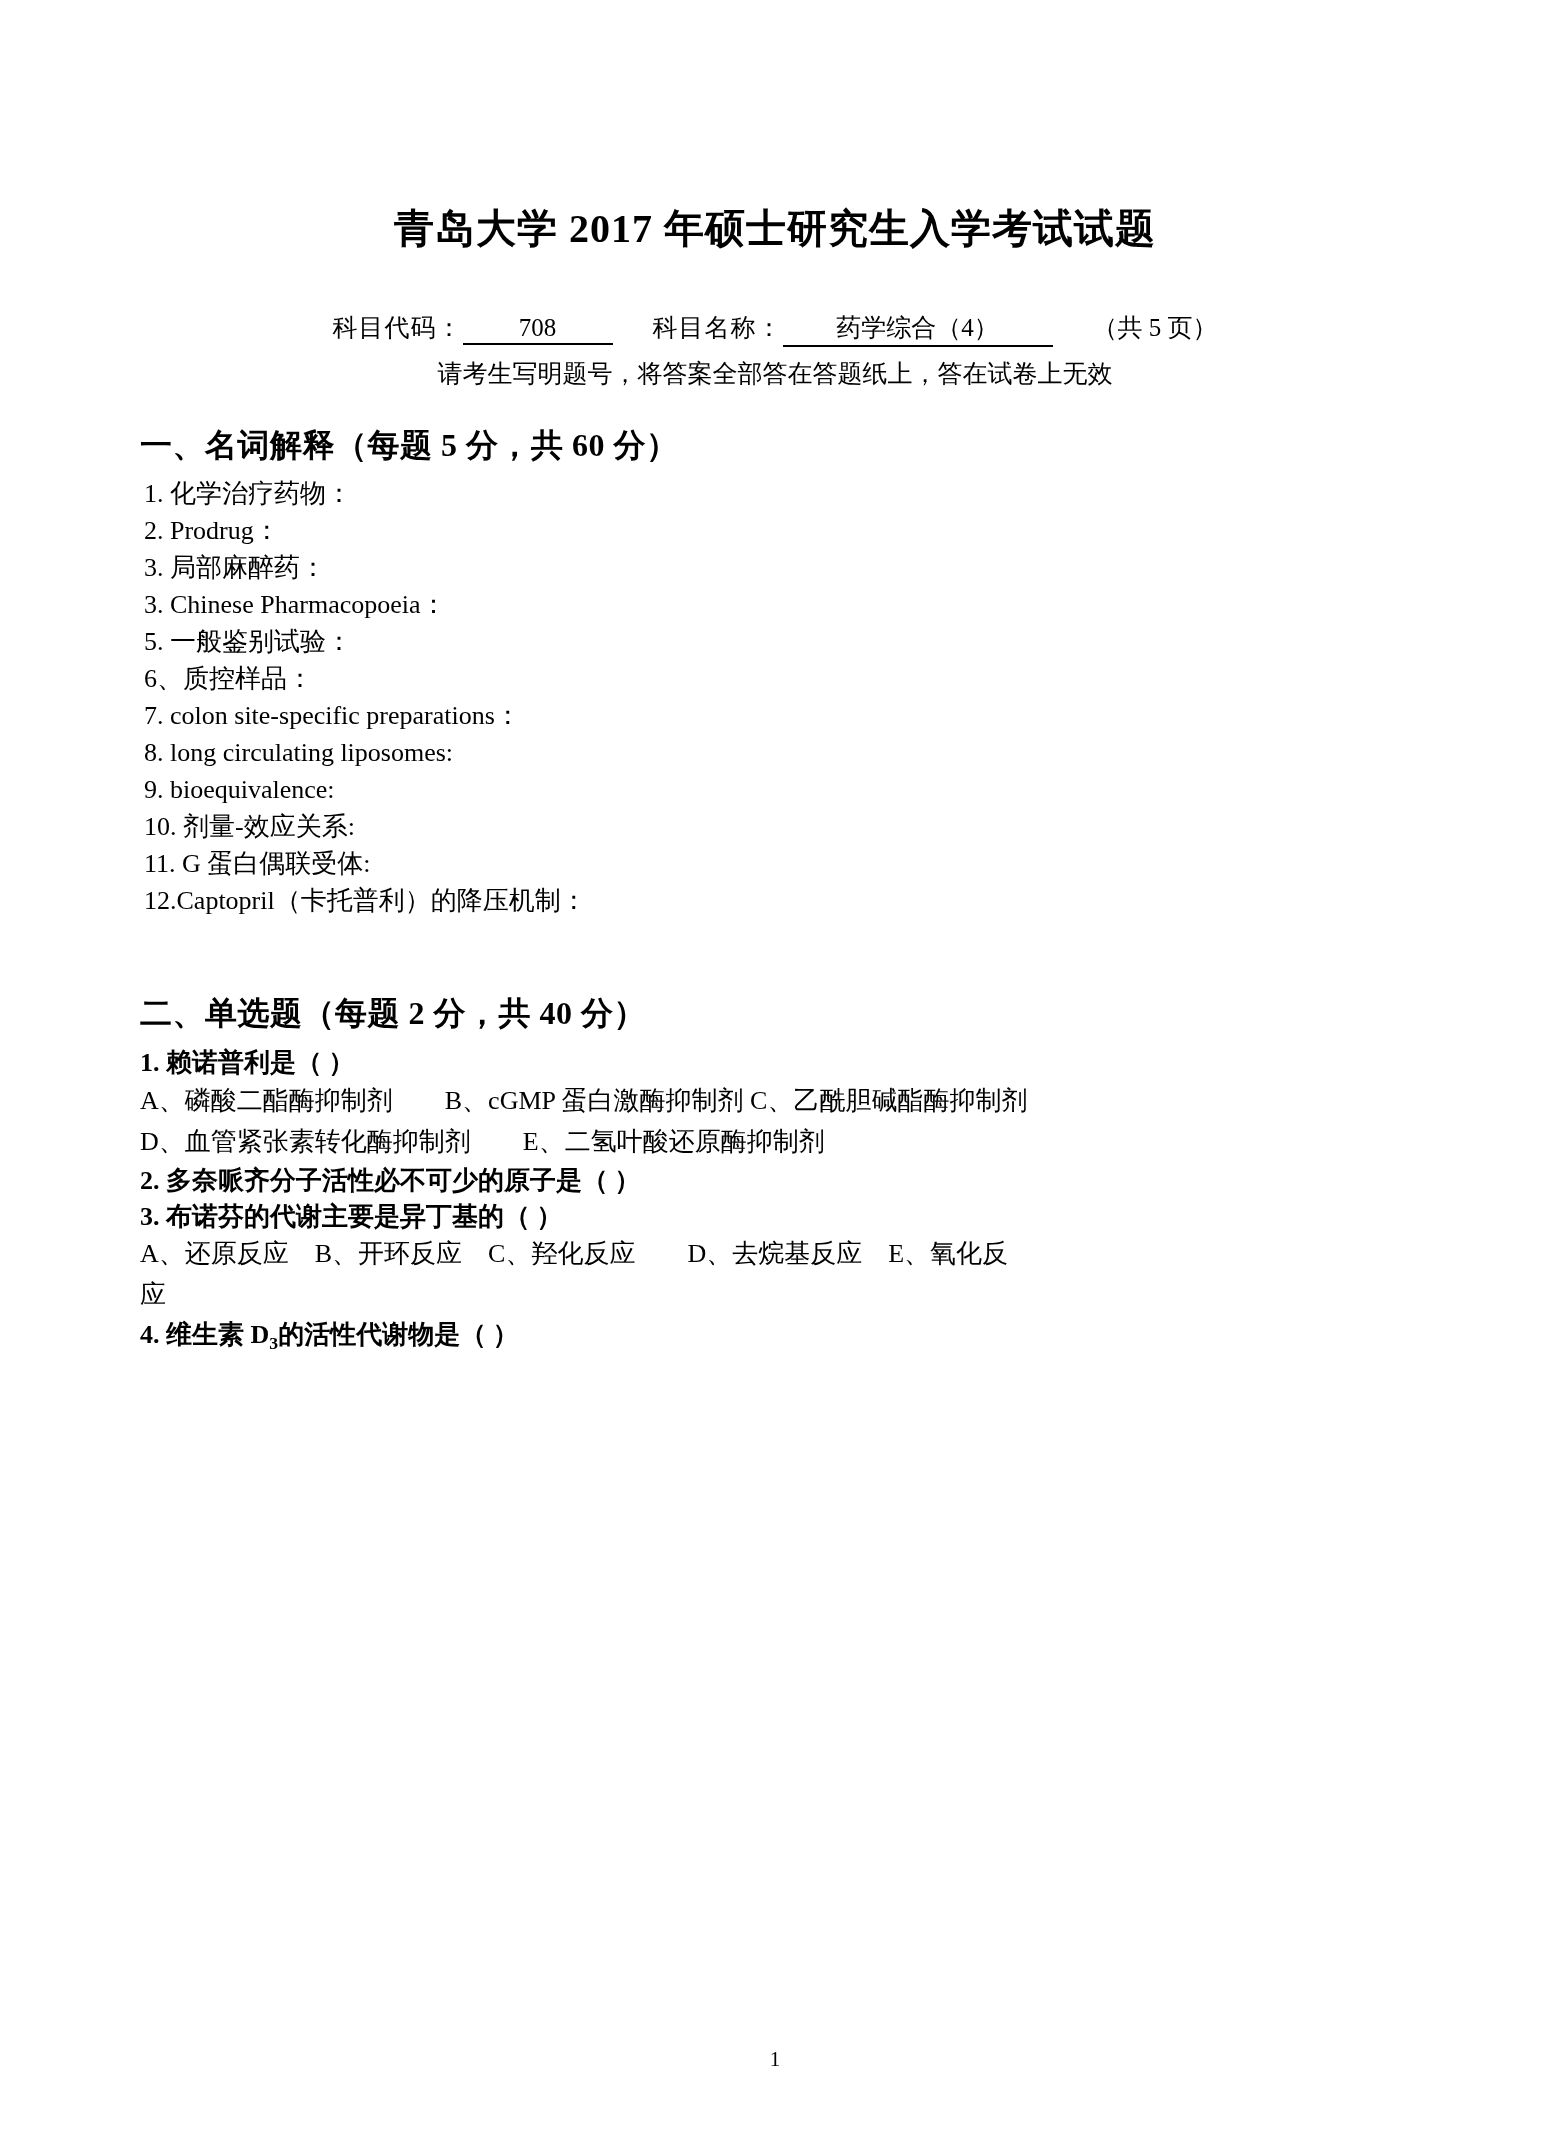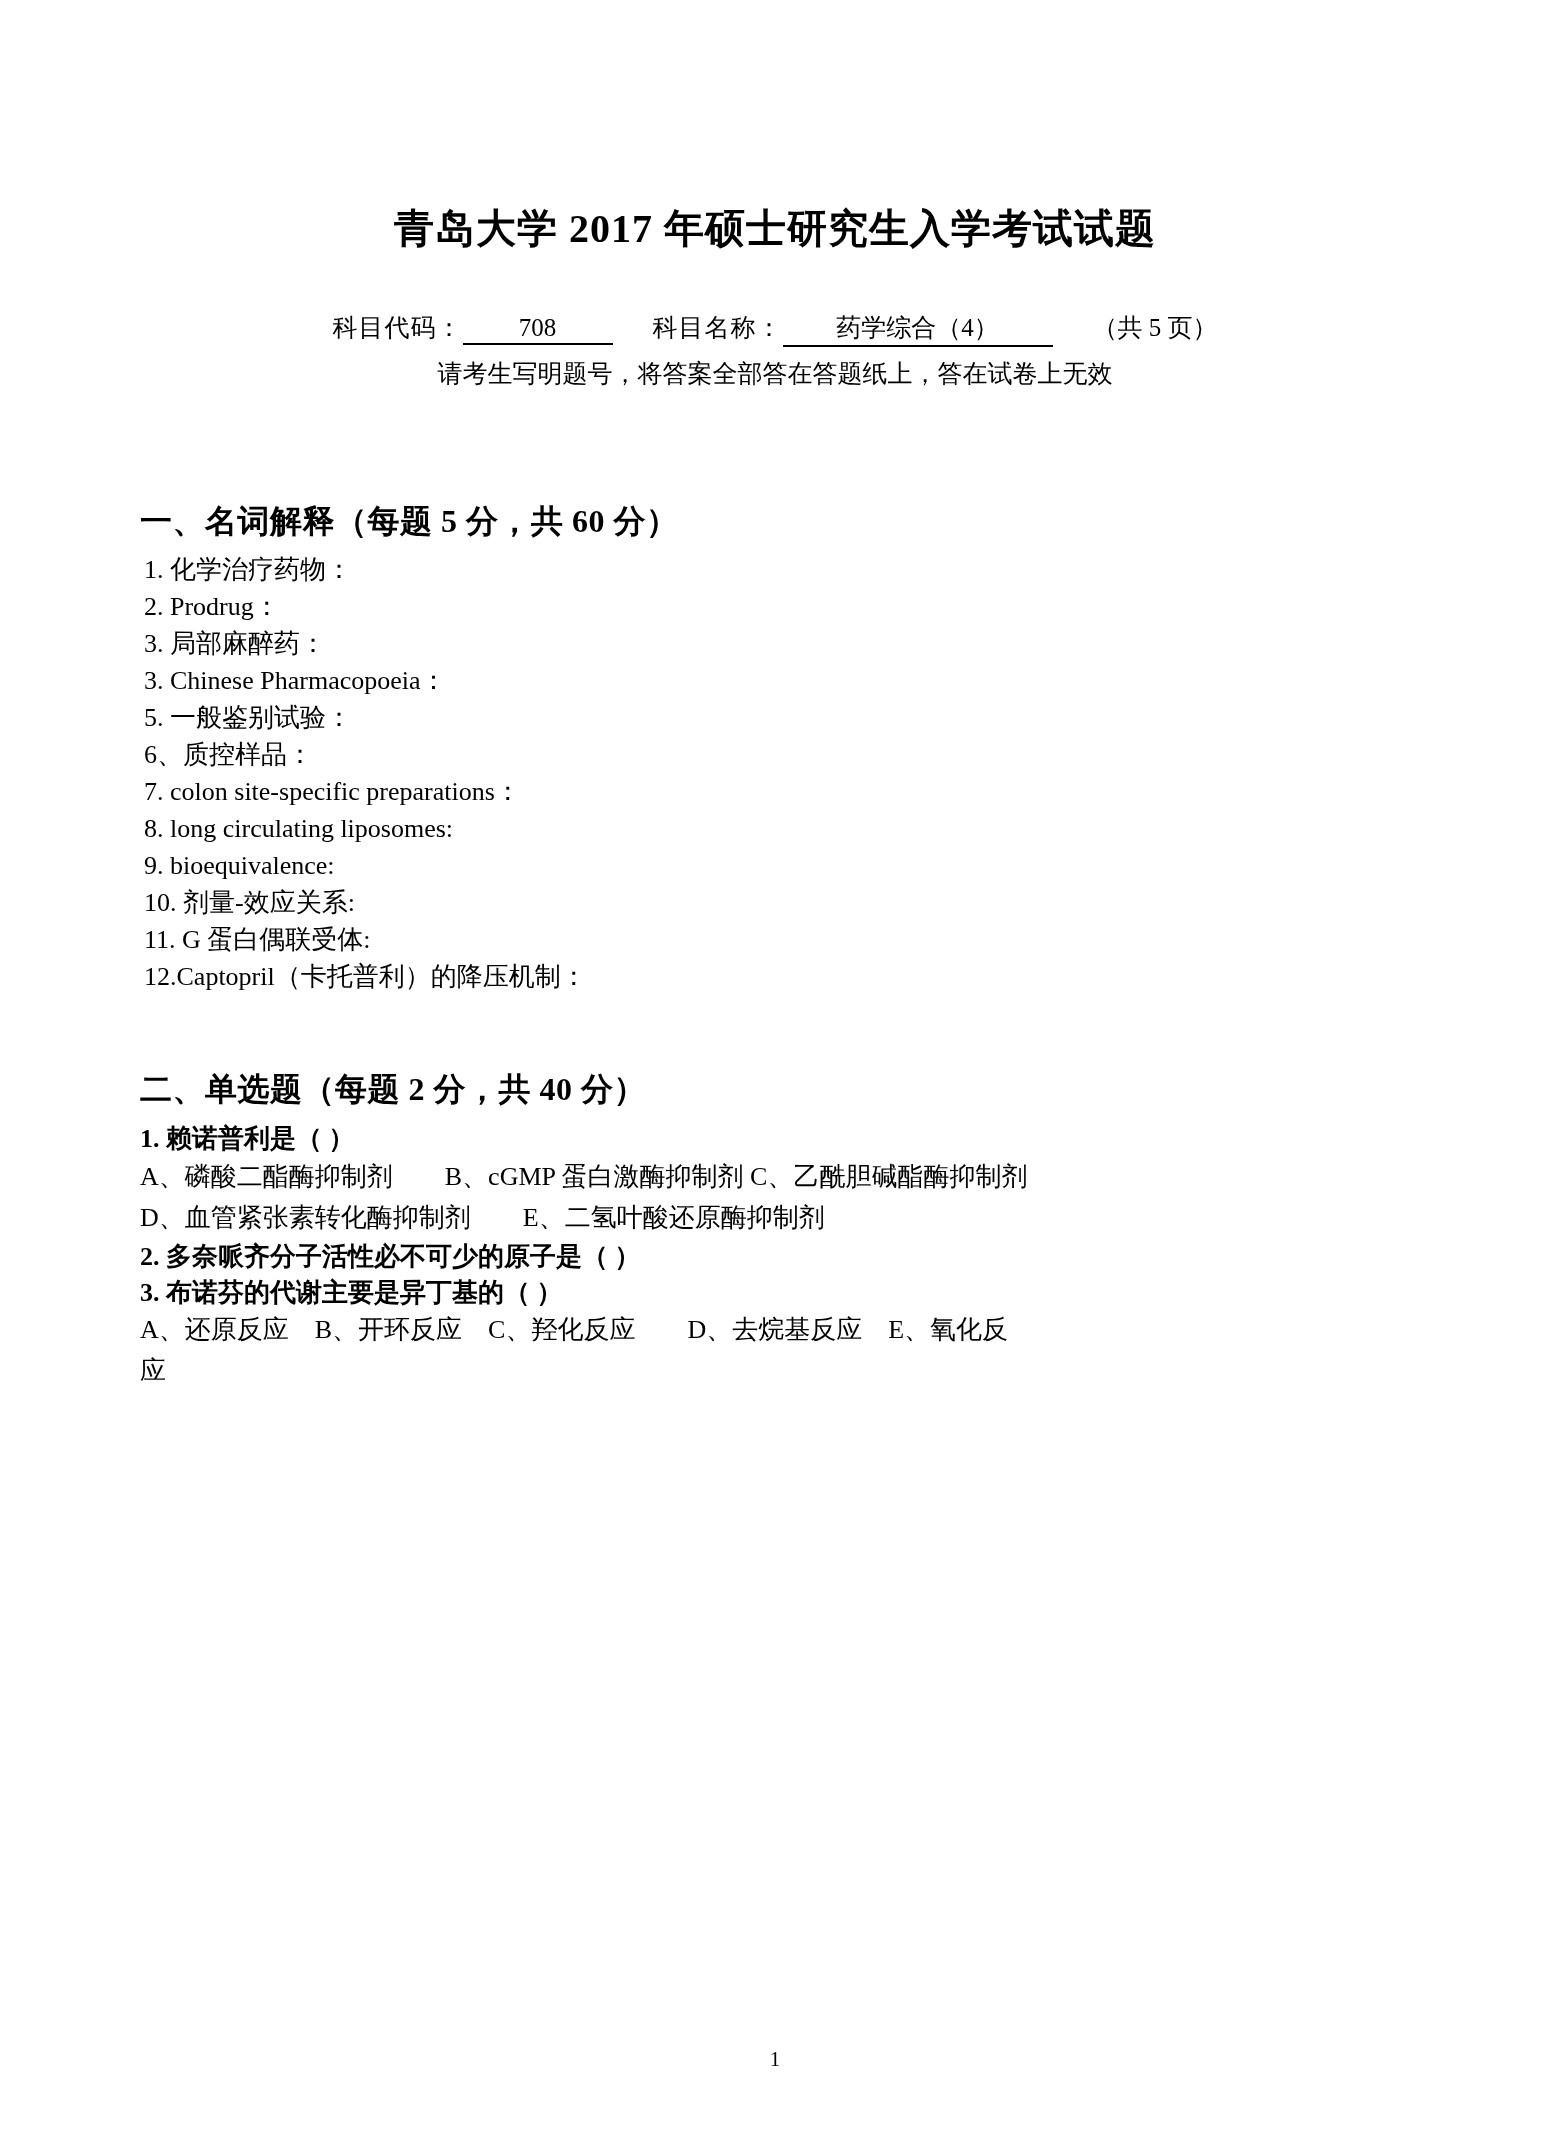--- a/index.html
+++ b/index.html
@@ -56,21 +56,21 @@
     text-align: center;
     font-size: 25px;
     margin-top: 10px;
     letter-spacing: 0px;
   }
 
   
   .content {
     padding-left: 140px;
     padding-right: 72px;
-    margin-top: 110px;
+    margin-top: 34px;
   }
 
   .section-head {
     font-size: 32px;
     font-weight: bold;
     line-height: 1.35;
     margin: 0 0 14px 0;
     letter-spacing: 0.5px;
   }
   .section-head.second { margin-top: 78px; }
@@ -141,18 +141,19 @@
     <p class="mcq-stem">1. 赖诺普利是（ ）</p>
     <p class="mcq-opts">A、磷酸二酯酶抑制剂　　B、cGMP 蛋白激酶抑制剂 C、乙酰胆碱酯酶抑制剂</p>
     <p class="mcq-opts">D、血管紧张素转化酶抑制剂　　E、二氢叶酸还原酶抑制剂</p>
 
     <p class="mcq-stem">2. 多奈哌齐分子活性必不可少的原子是（ ）</p>
 
     <p class="mcq-stem">3. 布诺芬的代谢主要是异丁基的（ ）</p>
     <p class="mcq-opts">A、还原反应　B、开环反应　C、羟化反应　　D、去烷基反应　E、氧化反</p>
     <p class="mcq-opts">应</p>
 
+    <p class="mcq-stem"><span>4. 维生素 D</span><sub>3</sub><span>的活性代谢物是（ ）</span></p>
 
   </div>
 
   <div class="page-number">1</div>
 
 </div>
 
 </body></html>

